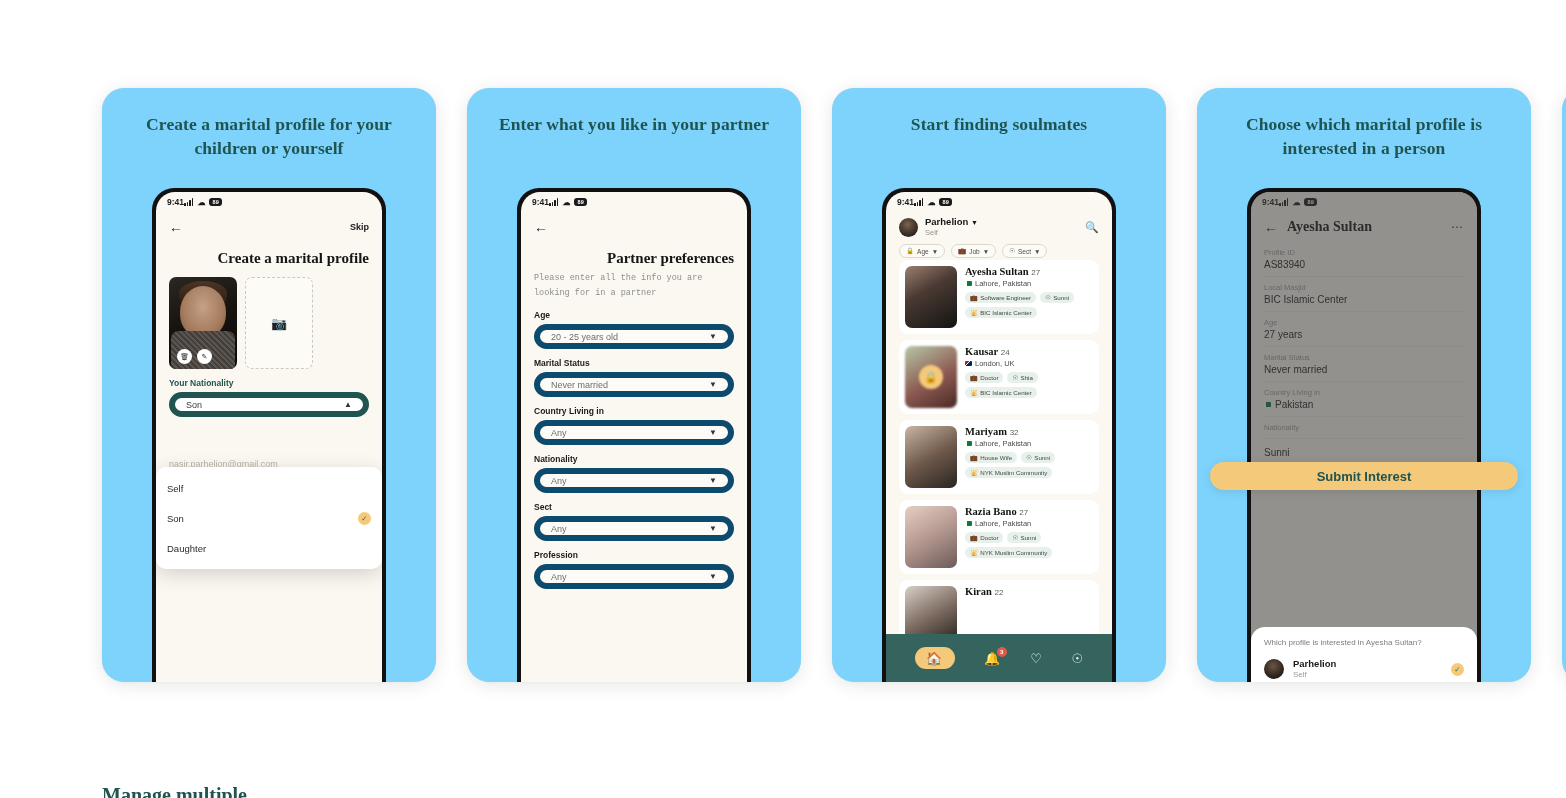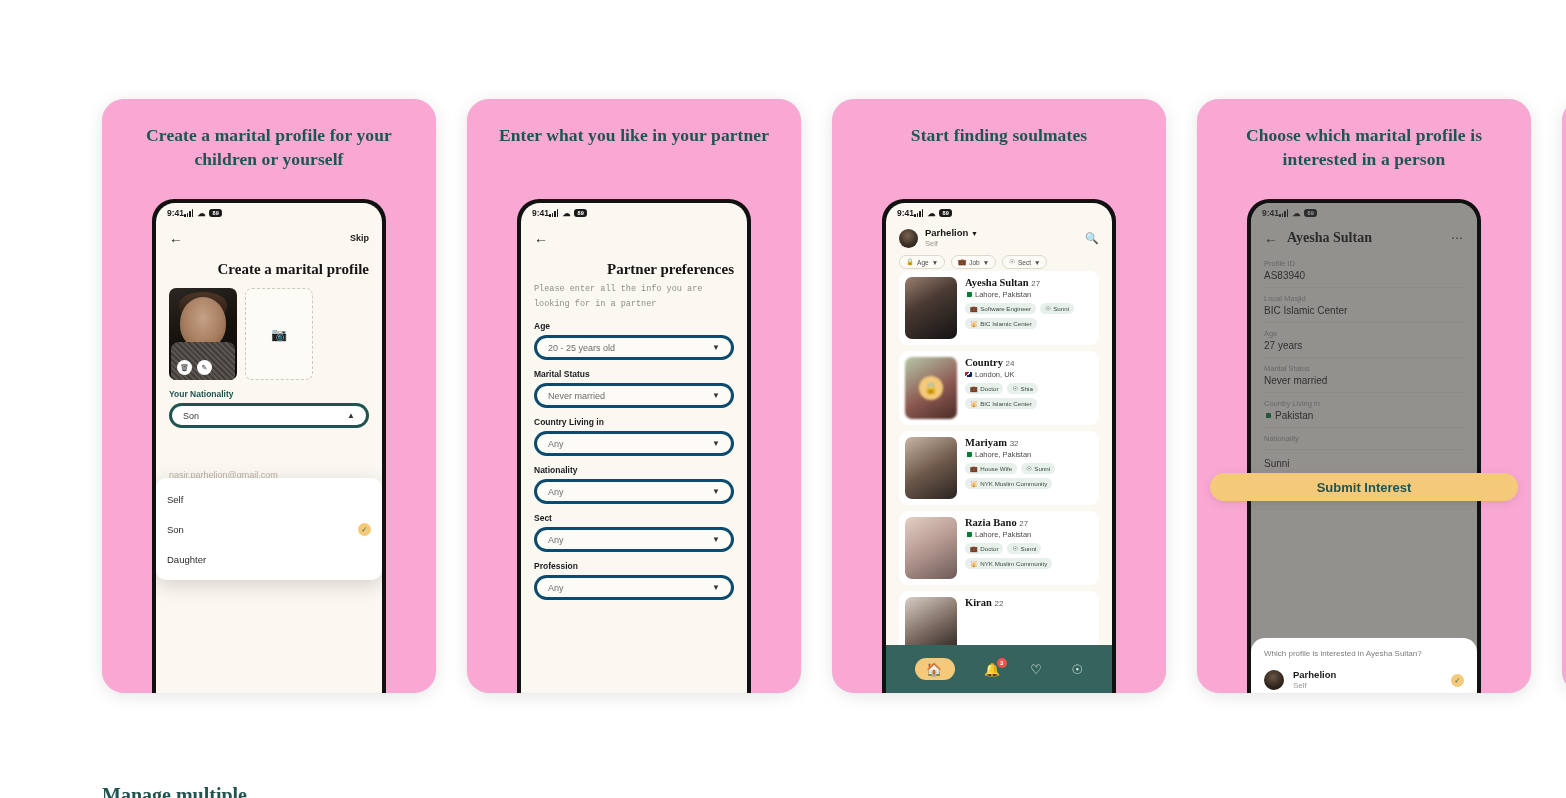--- a/index.html
+++ b/index.html
@@ -7,24 +7,24 @@
     width: 1566px; height: 798px;
     background: #ffffff;
     font-family: "Liberation Sans", sans-serif;
     overflow: hidden;
   }
   .stage { position: relative; width: 1566px; height: 798px; background: #fff; }
 
   
   .card {
     position: absolute;
-    top: 99px;
+    top: 88px;
     width: 334px;
     height: 594px;
-    background: #f9a8d4;
+    background: #7dd3fc;
     border-radius: 22px;
     box-shadow: 0 3px 18px rgba(0,0,0,0.10), 0 0 1px rgba(0,0,0,0.12);
     overflow: hidden;
   }
   .card.c1 { left: 102px; }
   .card.c2 { left: 467px; }
   .card.c3 { left: 832px; }
   .card.c4 { left: 1197px; }
   .card.c5 { left: 1562px; width: 334px; }
 
@@ -94,21 +94,21 @@
   .h1 {
     font-family: "Liberation Serif", serif;
     font-weight: 700; font-size: 15px; color: #151515; margin-top: 8px; text-align: right;
   }
   .sub { font-size: 8.5px; color: #8d8d8d; margin-top: 4px; line-height: 15px; font-family: Liberation Mono, monospace; }
 
   .flabel { font-size: 8.5px; font-weight: 700; color: #1b1b1b; margin: 9px 0 4px; }
   .flabel.teal { color: #1f5450; }
 
   .field {
-    height: 25px; border: 3px solid #0c4a6e; border-radius: 13px;
+    height: 25px; border: 6px solid #0c4a6e; border-radius: 13px;
     background: #fdfbf6;
     display: flex; align-items: center; justify-content: space-between;
     padding: 0 11px;
     font-size: 9px; color: #6d6d6d;
   }
   .field.active { border-color: #1f5450; color: #3a3a3a; background: #fff; }
   .chev { font-size: 8px; color: #333; line-height: 1; }
 
   
   .photos { display: flex; gap: 8px; margin-top: 10px; }
@@ -477,21 +477,21 @@
                 </div>
               </div>
             </div>
 
             <div class="prow">
               <div class="pthumb t2">
                 <div class="lockbadge">🔒</div>
               </div>
               <div class="pinfo">
                 <div class="pname">
-                  <span>Country</span>
+                  <span>Kausar</span>
                   <span class="page">24</span>
                 </div>
                 <div class="ploc">
                   <span class="flag uk"></span>
                   <span>London, UK</span>
                 </div>
                 <div class="tags">
                   <span class="tag">
                       <span>💼</span>
                       <span>Doctor</span>

